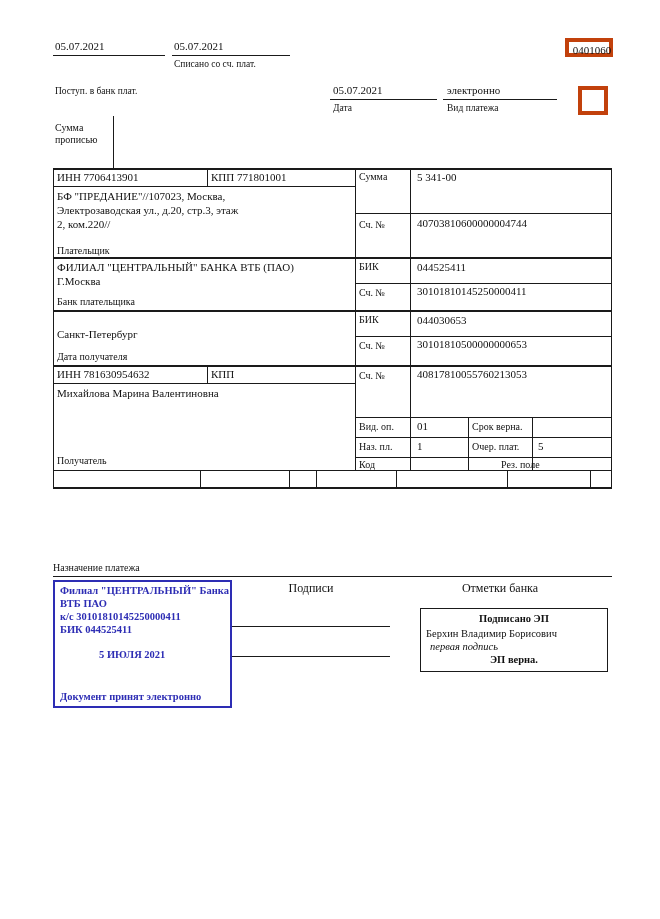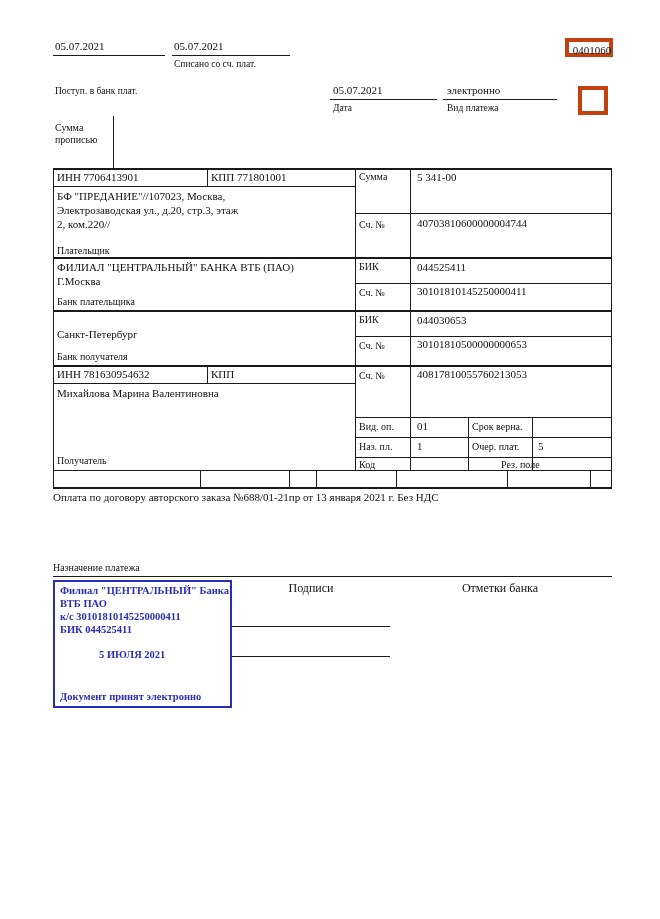--- a/index.html
+++ b/index.html
@@ -94,21 +94,21 @@
 
   <div class="t" style="left:57px;top:261px;">ФИЛИАЛ "ЦЕНТРАЛЬНЫЙ" БАНКА ВТБ (ПАО)</div>
   <div class="t" style="left:57px;top:275px;">Г.Москва</div>
   <div class="t lbl" style="left:57px;top:296px;">Банк плательщика</div>
   <div class="t lbl" style="left:359px;top:261px;">БИК</div>
   <div class="t" style="left:417px;top:261px;">044525411</div>
   <div class="t lbl" style="left:359px;top:287px;">Сч. №</div>
   <div class="t" style="left:417px;top:285px;">30101810145250000411</div>
 
   <div class="t" style="left:57px;top:328px;">Санкт-Петербург</div>
-  <div class="t lbl" style="left:57px;top:351px;">Банк получателя</div>
+  <div class="t lbl" style="left:57px;top:351px;">Дата получателя</div>
   <div class="t lbl" style="left:359px;top:314px;">БИК</div>
   <div class="t" style="left:417px;top:314px;">044030653</div>
   <div class="t lbl" style="left:359px;top:340px;">Сч. №</div>
   <div class="t" style="left:417px;top:338px;">30101810500000000653</div>
 
   <div class="t" style="left:57px;top:368px;">ИНН 781630954632</div>
   <div class="t" style="left:211px;top:368px;">КПП</div>
   <div class="t lbl" style="left:359px;top:370px;">Сч. №</div>
   <div class="t" style="left:417px;top:368px;">40817810055760213053</div>
   <div class="t" style="left:57px;top:387px;">Михайлова Марина Валентиновна</div>
@@ -120,32 +120,37 @@
   <div class="t" style="left:538px;top:420px;"></div>
   <div class="t lbl" style="left:359px;top:441px;">Наз. пл.</div>
   <div class="t" style="left:417px;top:440px;">1</div>
   <div class="t lbl" style="left:472px;top:441px;">Очер. плат.</div>
   <div class="t" style="left:538px;top:440px;">5</div>
   <div class="t lbl" style="left:359px;top:459px;">Код</div>
   <div class="t" style="left:417px;top:459px;"></div>
   <div class="t lbl" style="left:472px;top:459px;margin-left:29px;">Рез. поле</div>
   <div class="t" style="left:538px;top:459px;"></div>
 
-  <div class="t" style="left:53px;top:491px;">Оплата по договору авторского заказа №688/01-21пр от 13 января 2021 г. Без НДС</div>
   <div class="t lbl" style="left:53px;top:562px;">Назначение платежа</div>
   <div class="hl" style="left:53px;top:576px;width:559px;"></div>
 
   <div class="t center" style="left:232px;top:582px;width:158px;font-size:12px;">Подписи</div>
   <div class="t center" style="left:420px;top:582px;width:160px;font-size:12px;">Отметки банка</div>
   <div class="hl" style="left:232px;top:626px;width:158px;"></div>
   <div class="hl" style="left:232px;top:656px;width:158px;"></div>
 
   <div class="stamp">
     <div class="s" style="top:3px;">Филиал "ЦЕНТРАЛЬНЫЙ" Банка</div>
     <div class="s" style="top:16px;">ВТБ ПАО</div>
     <div class="s" style="top:29px;">к/с 30101810145250000411</div>
     <div class="s" style="top:42px;">БИК 044525411</div>
     <div class="s" style="top:67px;padding-left:39px;">5 ИЮЛЯ 2021</div>
     <div class="s" style="top:109px;">Документ принят электронно</div>
   </div>
 
+  <div class="esign">
+    <div class="e center" style="left:0;top:4px;width:186px;font-weight:bold;">Подписано ЭП</div>
+    <div class="e" style="left:5px;top:19px;">Берхин Владимир Борисович</div>
+    <div class="e" style="left:9px;top:32px;font-style:italic;">первая подпись</div>
+    <div class="e center" style="left:0;top:45px;width:186px;font-weight:bold;">ЭП верна.</div>
+  </div>
 
 </div>
 
 </body></html>

